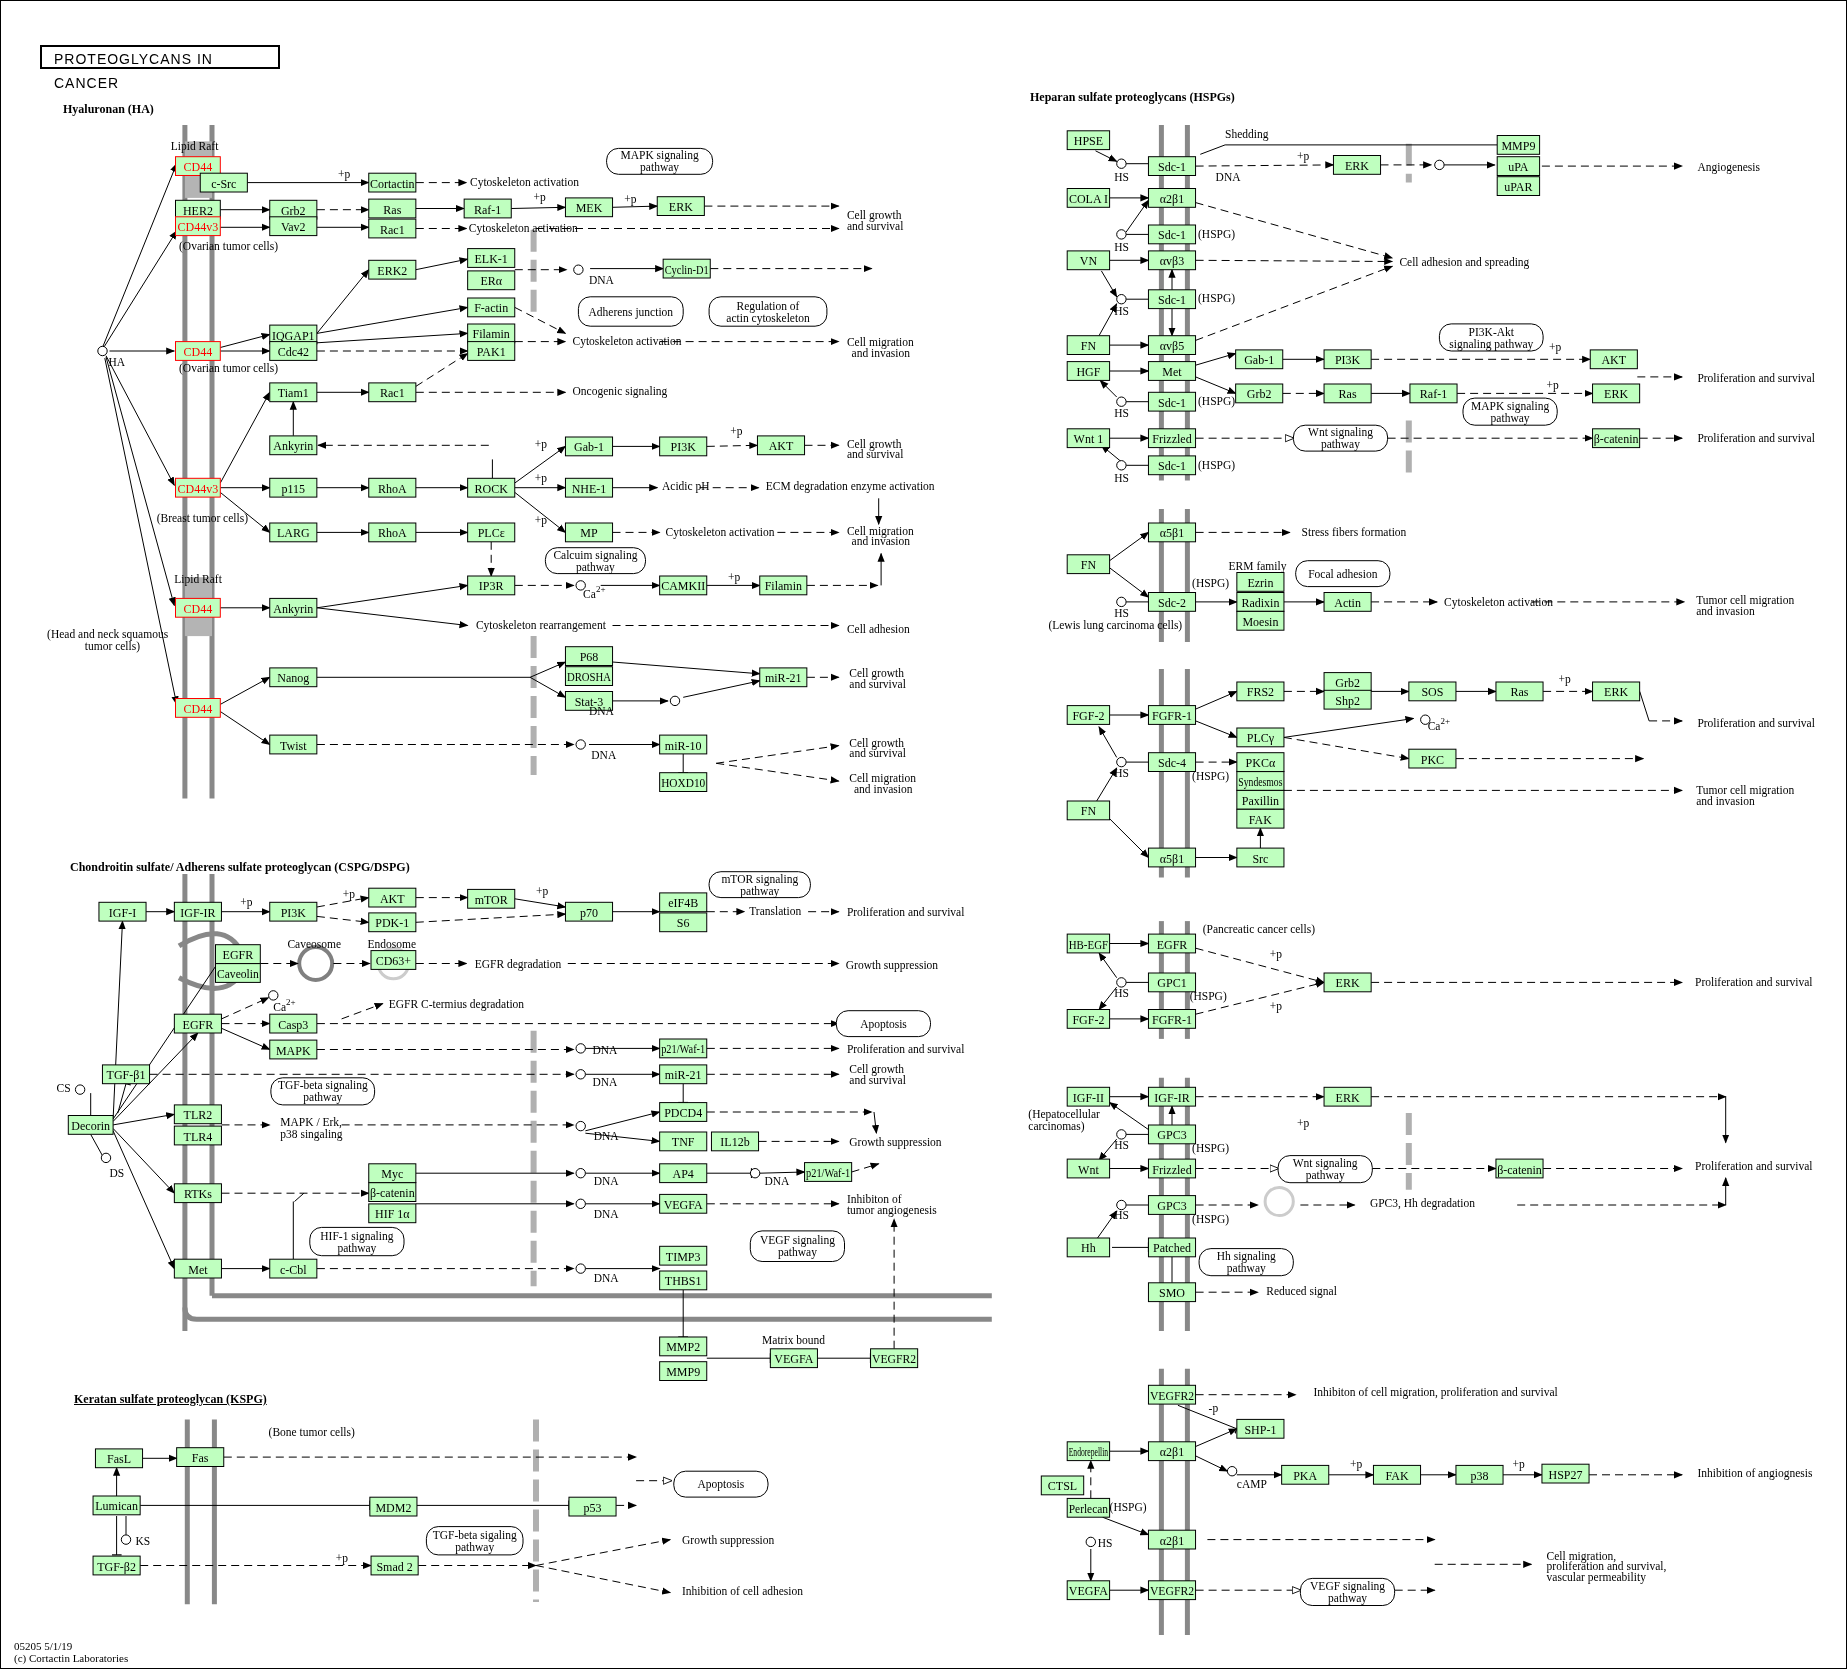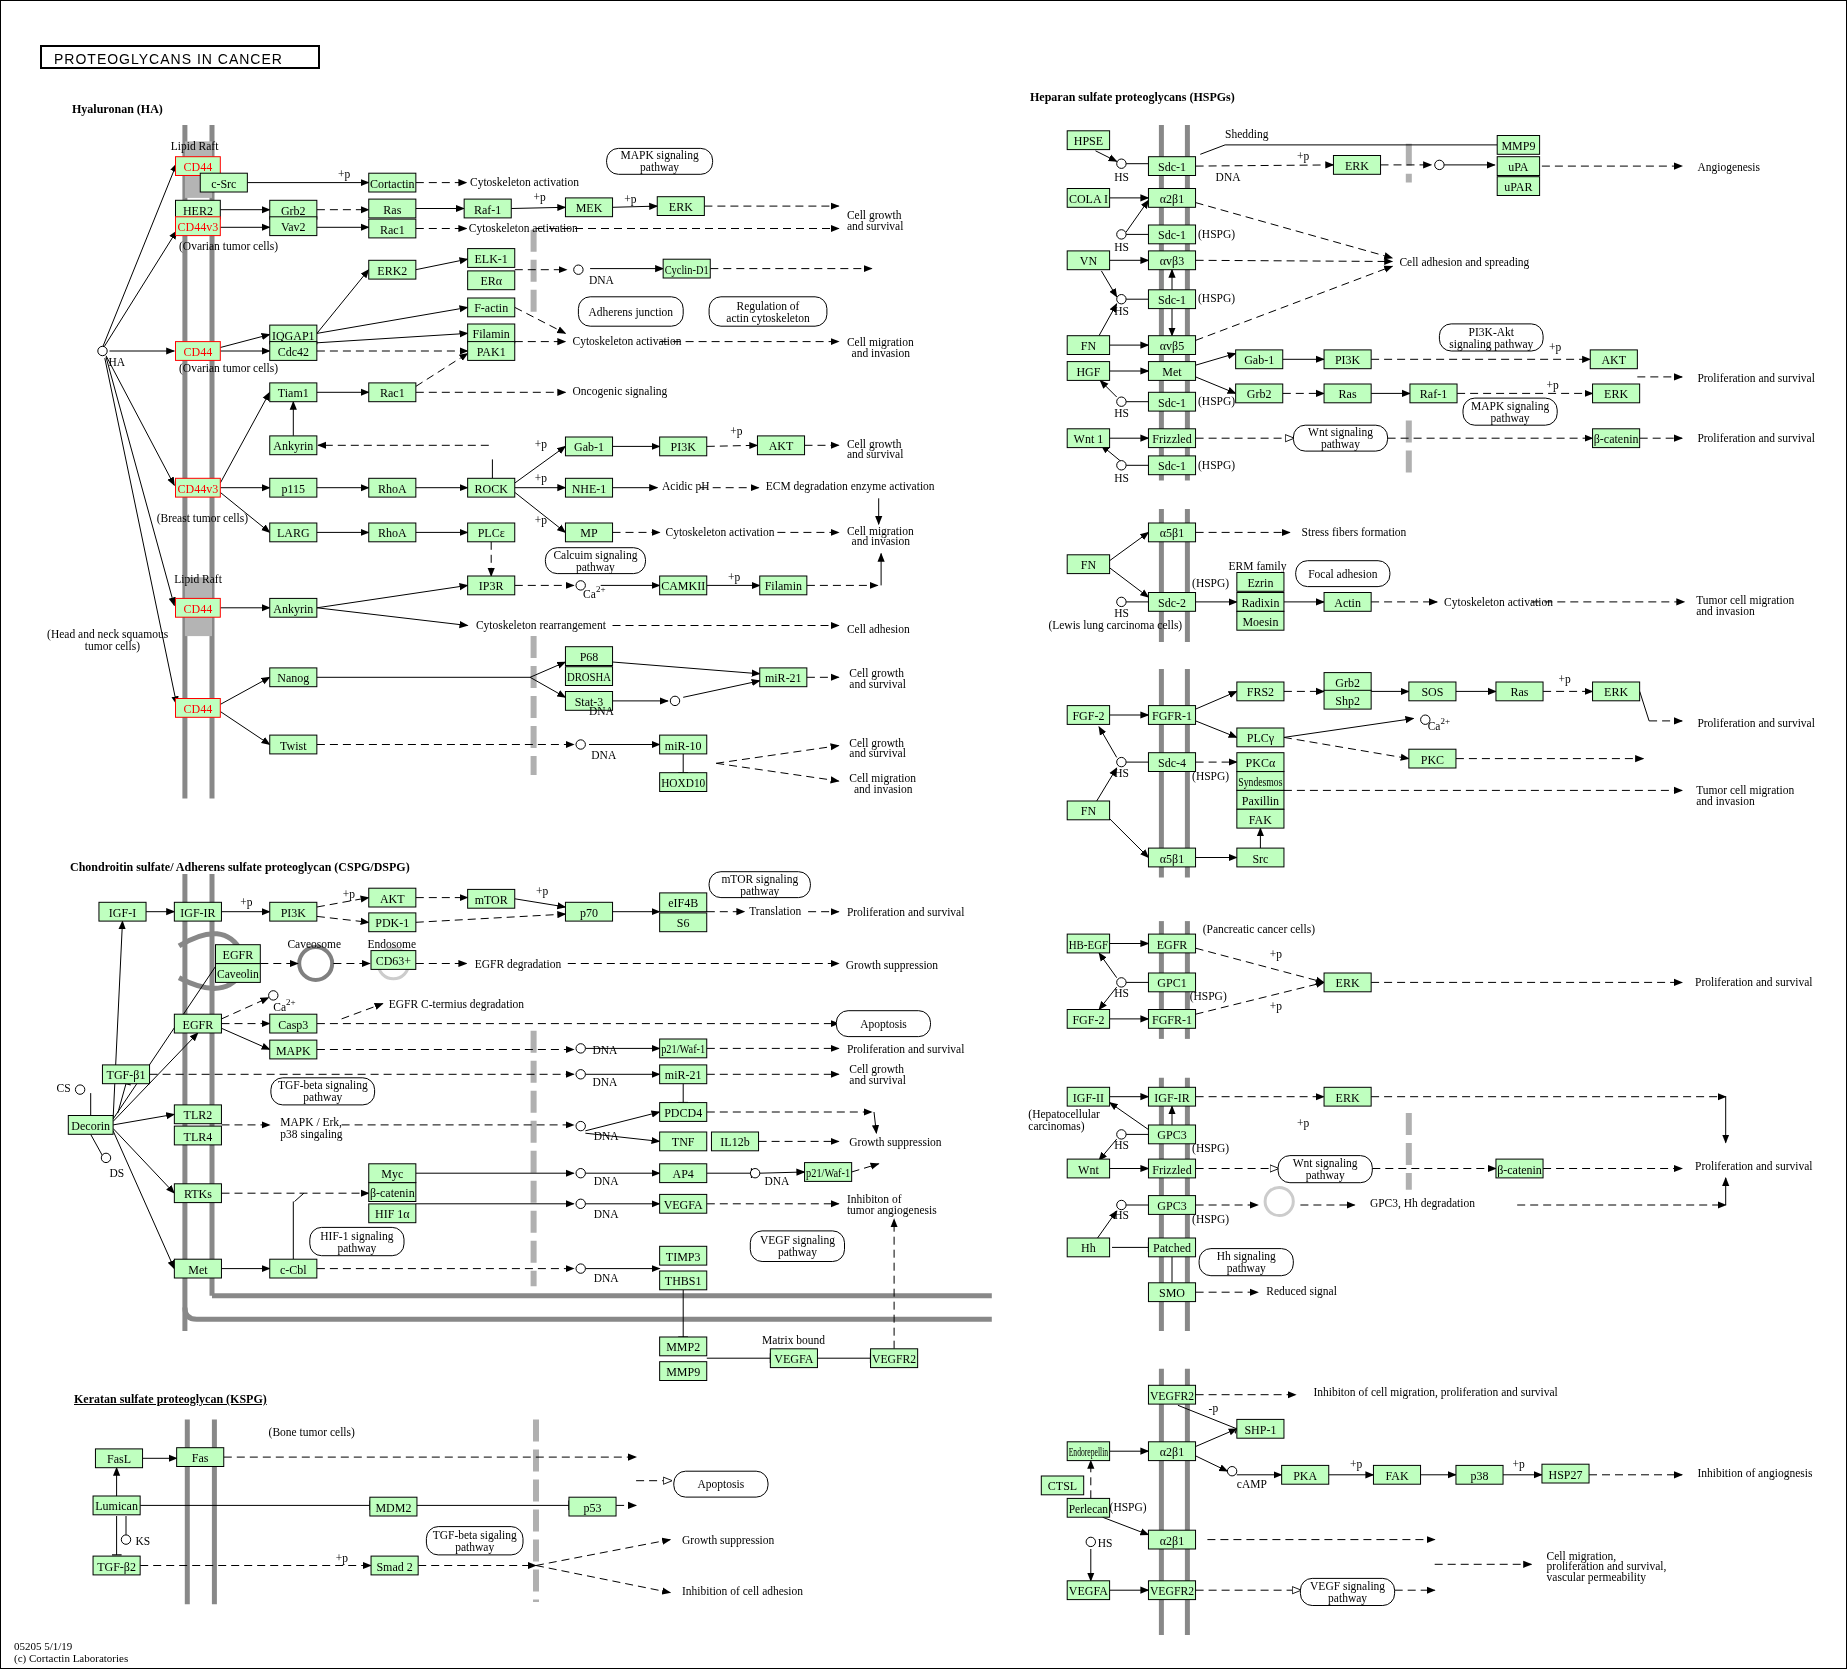--- a/index.html
+++ b/index.html
@@ -1,39 +1,39 @@
 <!DOCTYPE html>
 <html><head>
 <meta charset="utf-8">
 <style>
   html,body{margin:0;padding:0;background:#fff;}
   body{width:1847px;height:1669px;overflow:hidden;position:relative;font-family:"Liberation Serif","DejaVu Serif",serif;}
   #frame{position:absolute;left:0;top:0;width:1845px;height:1667px;border:1px solid #000;}
   svg{position:absolute;left:0;top:0;}
-  .title-box{position:absolute;left:40px;top:45px;width:280px;height:24px;border:2px solid #000;font-family:"Liberation Sans","DejaVu Sans",sans-serif;font-size:14px;letter-spacing:1px;line-height:24px;padding-left:12px;box-sizing:border-box;}
+  .title-box{position:absolute;left:40px;top:45px;width:240px;height:24px;border:2px solid #000;font-family:"Liberation Sans","DejaVu Sans",sans-serif;font-size:14px;letter-spacing:1px;line-height:24px;padding-left:12px;box-sizing:border-box;}
   .sec{position:absolute;font-weight:bold;font-size:12px;}
   .foot{position:absolute;left:14px;top:1640px;font-size:11px;line-height:12px;}
   text{font-family:"Liberation Serif","DejaVu Serif",serif;}
   .nodebox{fill:#bfffbf;stroke:#000;stroke-width:1;}
   .nodebox.red{stroke:#ff0000;}
   .nlabel{font-size:12px;text-anchor:middle;dominant-baseline:central;fill:#000;}
   .nlabel.red{fill:#ff0000;}
   .lbl{font-size:11.5px;fill:#000;}
   .map{fill:#fff;stroke:#000;stroke-width:1;}
   .mem{stroke:#888;stroke-width:5;fill:none;}
   .nucdash{stroke:#b0b0b0;stroke-width:6;stroke-dasharray:22 8;fill:none;}
   .solid{stroke:#000;stroke-width:1;fill:none;}
   .dash{stroke:#000;stroke-width:1;fill:none;stroke-dasharray:8 5;}
 </style>
 </head>
 <body>
 
 <div id="frame"></div>
 <div class="title-box">PROTEOGLYCANS IN CANCER</div>
-<div class="sec" style="left:72px;top:102px;">Hyaluronan (HA)</div>
+<div class="sec" style="left:63px;top:102px;">Hyaluronan (HA)</div>
 <div class="sec" style="left:1022px;top:90px;margin-left:8px;">Heparan sulfate proteoglycans (HSPGs)</div>
 <div class="sec" style="left:70px;top:860px;">Chondroitin sulfate/ Adherens sulfate proteoglycan (CSPG/DSPG)</div>
 <div class="sec" style="left:74px;top:1392px;text-decoration:underline;">Keratan sulfate proteoglycan (KSPG)</div>
 <div class="foot">
   <div>05205 5/1/19</div>
   <div>(c) Cortactin Laboratories</div>
 </div>
 
 <svg id="diag" width="1847" height="1669" viewBox="0 0 1847 1669">
   <defs>

